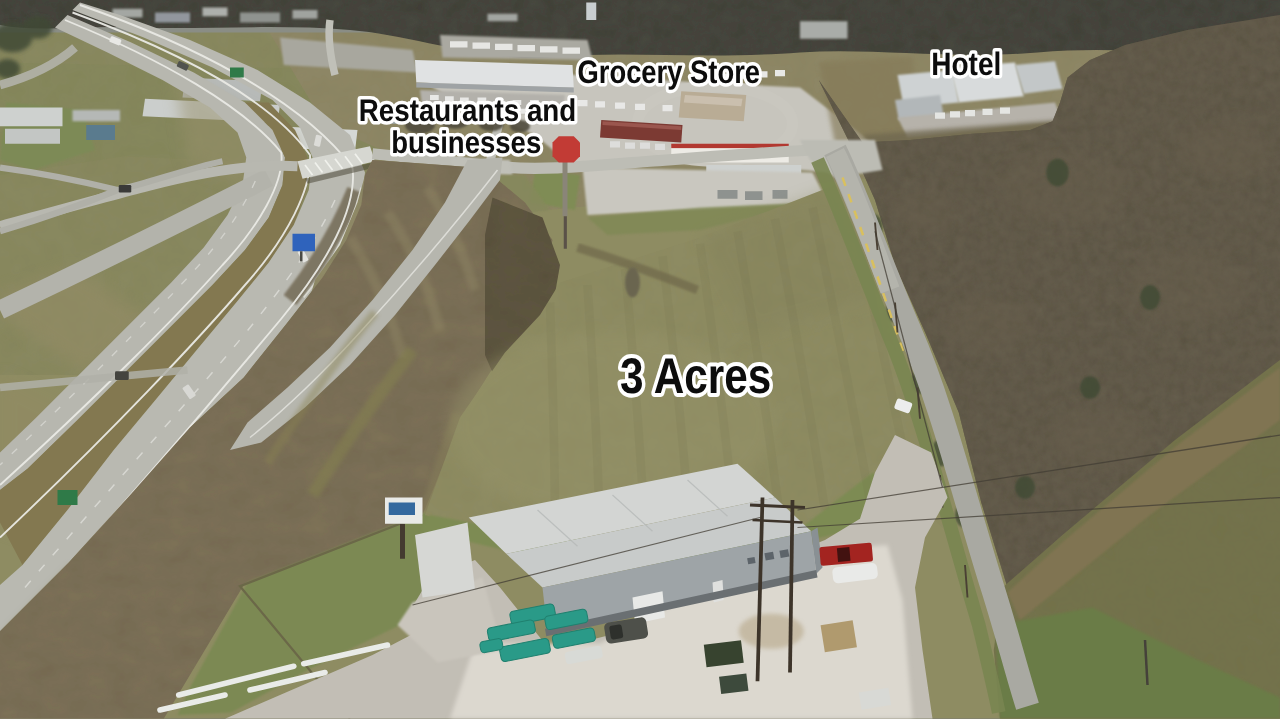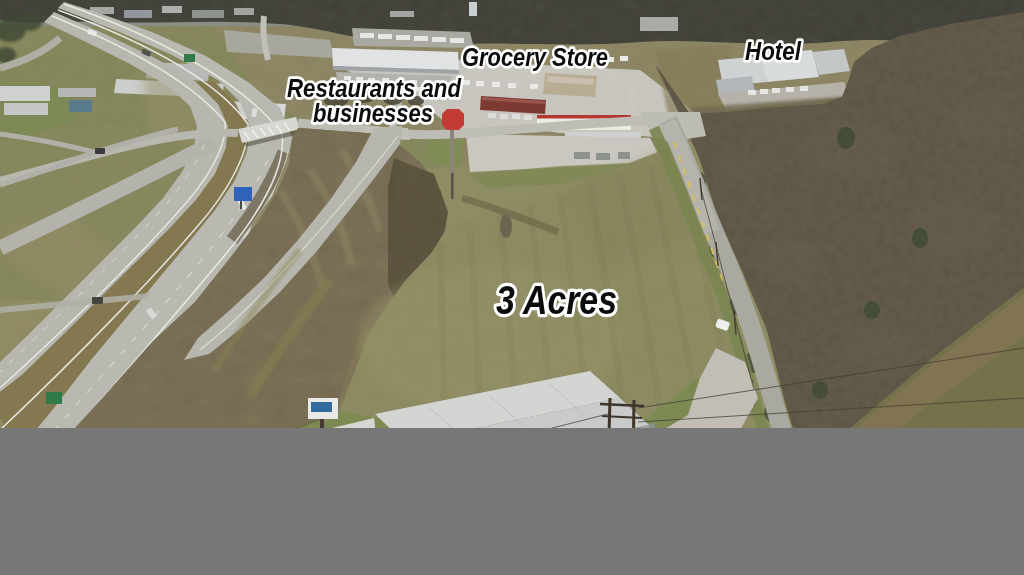--- a/index.html
+++ b/index.html
@@ -1,16 +1,16 @@
 <!DOCTYPE html>
 <html><head>
 <meta charset="utf-8">
 <style>
 html,body{margin:0;padding:0;background:#777;}
-#scene{position:relative;width:1024px;height:428px;overflow:hidden;font-family:"Liberation Sans",sans-serif;font-style:italic;}
+#scene{position:relative;width:1024px;height:575px;overflow:hidden;font-family:"Liberation Sans",sans-serif;}
 svg{display:block;}
 </style>
 </head>
 <body>
 <div id="scene">
 <svg width="1024" height="575" viewBox="0 0 1024 575" xmlns="http://www.w3.org/2000/svg">
 <defs>
 <filter id="ftex" x="-5%" y="-5%" width="110%" height="110%">
 <feTurbulence type="fractalNoise" baseFrequency="0.09 0.09" numOctaves="4" seed="11" result="n"></feTurbulence>
 <feColorMatrix in="n" type="luminanceToAlpha" result="a"></feColorMatrix>

